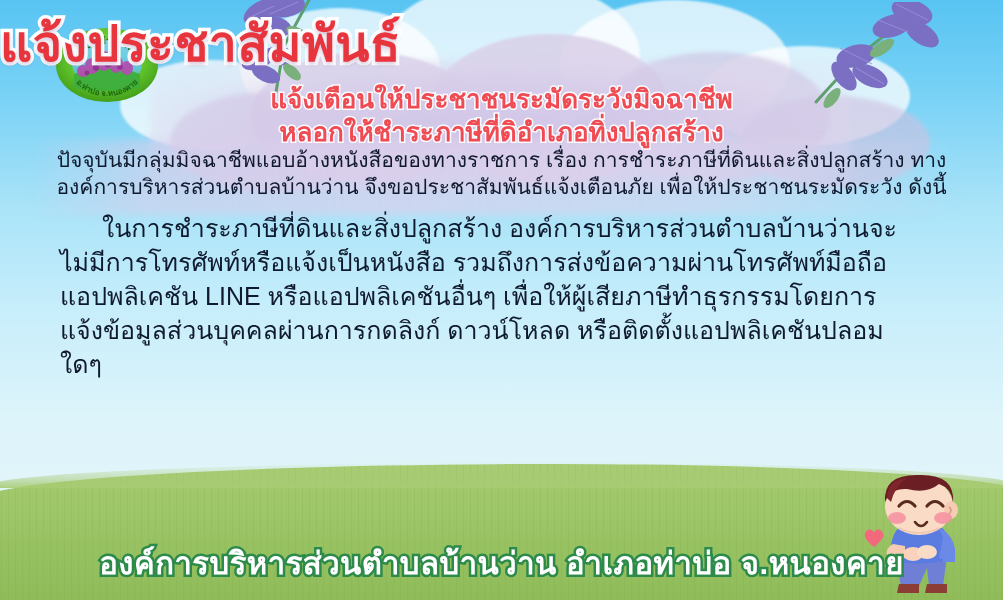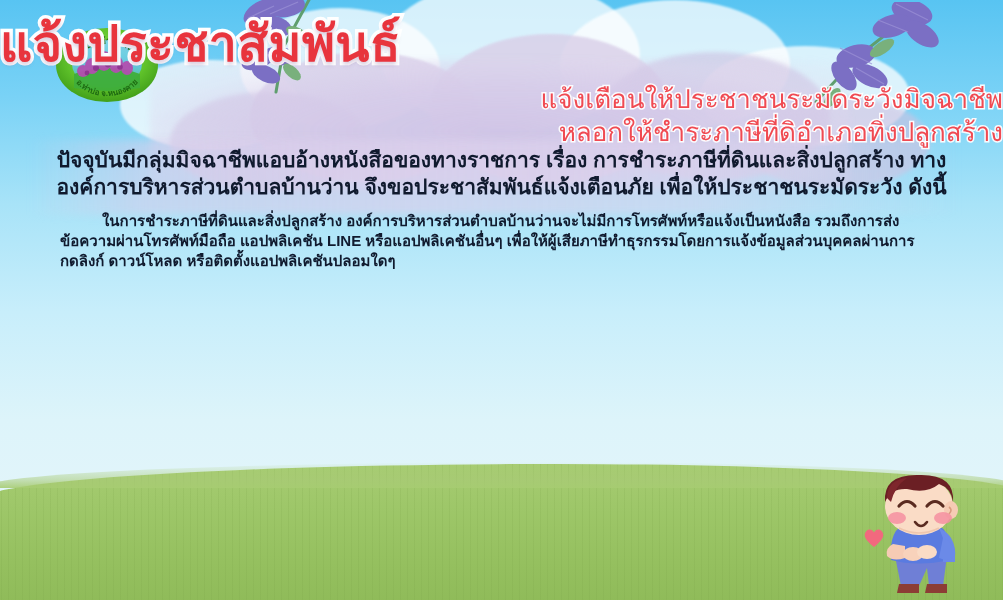--- a/index.html
+++ b/index.html
@@ -59,39 +59,39 @@
   .title{
     position:absolute;left:0;right:0;top:18px;text-align:left;
     font-size:50px;font-weight:bold;line-height:1.05;
     color:#e8343d;
     -webkit-text-stroke:7px #ffffff;
     paint-order:stroke fill;
     letter-spacing:.5px;
     text-shadow:0 3px 4px rgba(140,110,160,.35);
   }
   .subtitle{
-    position:absolute;left:0;right:0;top:83px;text-align:right;
-    font-size:26px;font-weight:normal;line-height:1.28;
+    position:absolute;left:0;right:0;top:83px;text-align:center;
+    font-size:26px;font-weight:bold;line-height:1.28;
     color:#f04a52;
     -webkit-text-stroke:3px rgba(255,255,255,.92);
     paint-order:stroke fill;
   }
   .subtitle div{margin:0;}
 
   
   .body-wrap{
     position:absolute;left:24px;top:146px;width:955px;
-    color:#101a2e;font-weight:bold;
+    color:#101a2e;font-weight:normal;
   }
   .p-center{
     text-align:center;font-size:21px;line-height:1.30;
     margin:0 0 10px 0;
   }
   .p-block{
-    text-align:left;font-size:15px;line-height:1.36;
+    text-align:left;font-size:25px;line-height:1.36;
     margin:0 0 10px 0;text-indent:42px;
     padding-left:36px;padding-right:60px;
   }
   .p-block.last{text-indent:48px;}
 
   
   .footer{
     position:absolute;left:0;right:0;bottom:12px;text-align:center;
     font-size:31px;font-weight:bold;
     color:#ffffff;
@@ -270,14 +270,15 @@
 
       <ellipse cx="54" cy="46" rx="9" ry="6" fill="#f48fa0" opacity=".85"></ellipse>
       <ellipse cx="100" cy="46" rx="9" ry="6" fill="#f48fa0" opacity=".85"></ellipse>
 
       <path d="M72 50 q6 8 12 0" stroke="#5a2b20" stroke-width="2.6" fill="none" stroke-linecap="round"></path>
 
       <path d="M56 56 q20 10 40 0" stroke="#e8b79d" stroke-width="1.6" fill="none" opacity=".6"></path>
     </svg>
   </div>
 
+  <div class="footer">องค์การบริหารส่วนตำบลบ้านว่าน อำเภอท่าบ่อ จ.หนองคาย</div>
 
 </div>
 
 </body></html>

